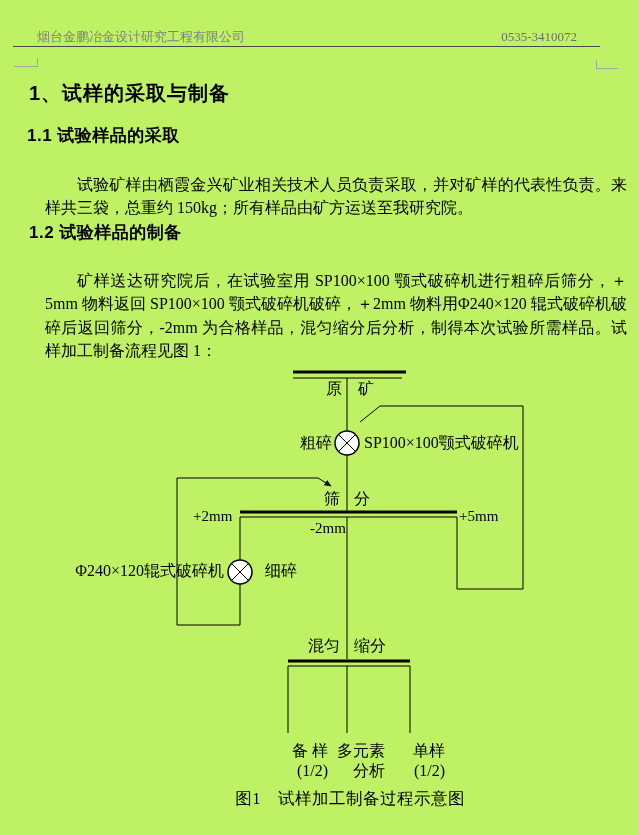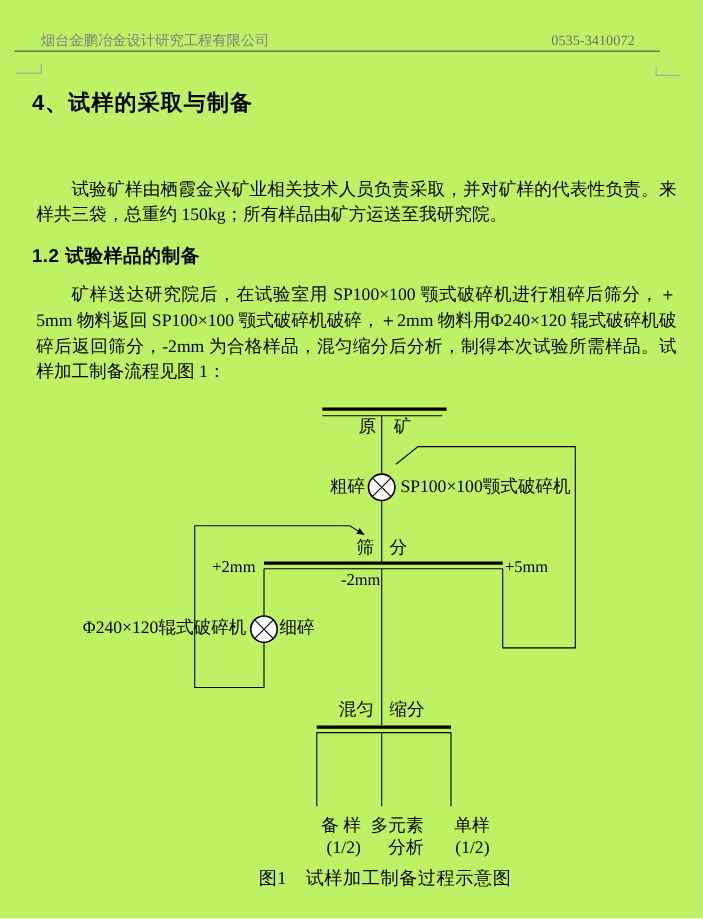--- a/index.html
+++ b/index.html
@@ -14,21 +14,21 @@
   .mark-right{position:absolute;left:596px;top:60px;width:21px;height:8px;
               border-bottom:1px solid #a6a6a6;border-left:1px solid #a6a6a6;}
   
   .h1{position:absolute;left:29px;top:80px;font-size:20px;font-weight:bold;letter-spacing:1px;
       font-family:"Liberation Sans","DejaVu Sans",sans-serif;white-space:nowrap;}
   .h2{position:absolute;font-size:17px;font-weight:bold;letter-spacing:.5px;
       font-family:"Liberation Sans","DejaVu Sans",sans-serif;white-space:nowrap;}
   .h2a{left:27px;top:124px;}
   .h2b{left:29px;top:221px;}
   .para{position:absolute;left:29px;width:582px;font-size:16px;line-height:23.4px;
-        text-indent:2em;text-align:justify;margin:4px;}
+        text-indent:2em;text-align:justify;margin:16px;}
   .p1{top:157px;}
   .p2{top:253px;}
   
   .flow-svg{position:absolute;left:0;top:0;width:639px;height:835px;}
   .dlbl{position:absolute;font-size:16px;white-space:nowrap;line-height:18px;}
   .mm{font-size:15px;}
   .split{display:flex;justify-content:center;gap:14px;}
   .ctr{text-align:center;margin-top:28px;}
   .rt{text-align:right;}
   .out{position:absolute;width:70px;text-align:right;font-size:16px;line-height:19.5px;}
@@ -39,21 +39,22 @@
 <body>
 
 <div class="page">
 
   <div class="hdr-company">烟台金鹏冶金设计研究工程有限公司</div>
   <div class="hdr-phone">0535-3410072</div>
   <div class="hdr-rule"></div>
   <div class="mark-left"></div>
   <div class="mark-right"></div>
 
-  <div class="h1">4、试样的采取与制备</div>
+  <div class="h1">1、试样的采取与制备</div>
+  <div class="h2 h2a">1.1 试验样品的采取</div>
   <p class="para p1">试验矿样由栖霞金兴矿业相关技术人员负责采取，并对矿样的代表性负责。来样共三袋，总重约 150kg；所有样品由矿方运送至我研究院。</p>
   <div class="h2 h2b">1.2 试验样品的制备</div>
   <p class="para p2">矿样送达研究院后，在试验室用 SP100×100 颚式破碎机进行粗碎后筛分，＋5mm 物料返回 SP100×100 颚式破碎机破碎，＋2mm 物料用Φ240×120 辊式破碎机破碎后返回筛分，-2mm 为合格样品，混匀缩分后分析，制得本次试验所需样品。试样加工制备流程见图 1：</p>
 
   <svg class="flow-svg" viewBox="0 0 639 835" fill="none" stroke="#000" stroke-width="1">
     <defs>
       <marker id="arr" markerWidth="9" markerHeight="9" refX="6.5" refY="3" orient="auto">
         <path d="M0,0 L7,3 L0,6 z" fill="#000" stroke="none"></path>
       </marker>
     </defs>
@@ -102,21 +103,21 @@
   <div class="dlbl split" style="left:287px;width:120px;top:490px;">
     <span>筛</span>
     <span>分</span>
   </div>
 
   <div class="dlbl mm" style="left:193px;top:507px;">+2mm</div>
   <div class="dlbl mm" style="left:459px;top:507px;">+5mm</div>
   <div class="dlbl mm" style="left:310px;top:519px;text-align:center;">-2mm</div>
 
   <div class="dlbl rt" style="left:40px;width:184px;top:562px;">Φ240×120辊式破碎机</div>
-  <div class="dlbl" style="left:254px;top:562px;">细碎</div>
+  <div class="dlbl" style="left:265px;top:562px;">细碎</div>
 
   <div class="dlbl split" style="left:277px;width:140px;top:637px;">
     <span>混匀</span>
     <span>缩分</span>
   </div>
 
   <div class="out" style="left:258px;top:741px;">
     <div>备 样</div>
     <div>(1/2)</div>
   </div>

